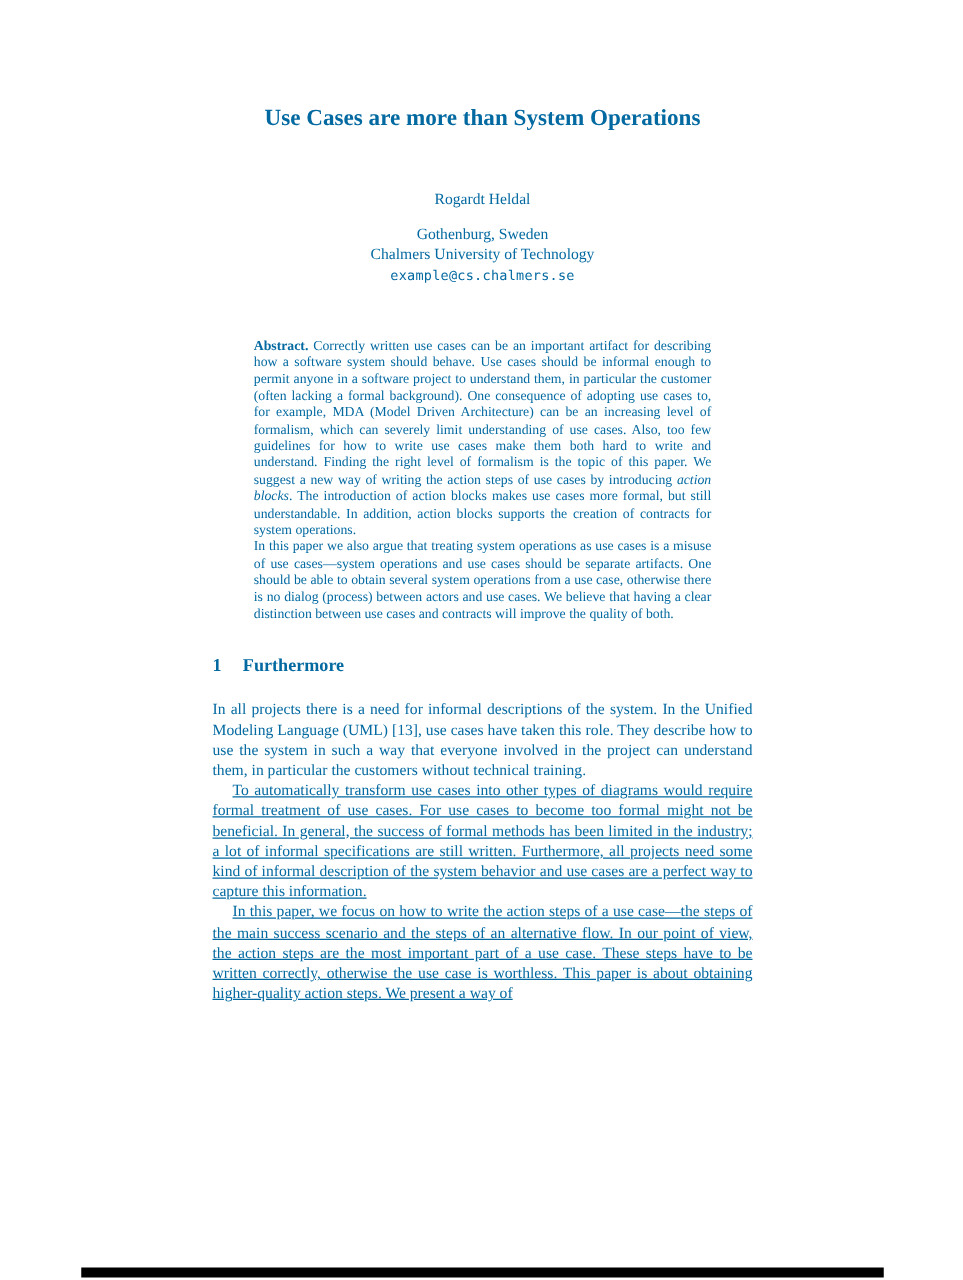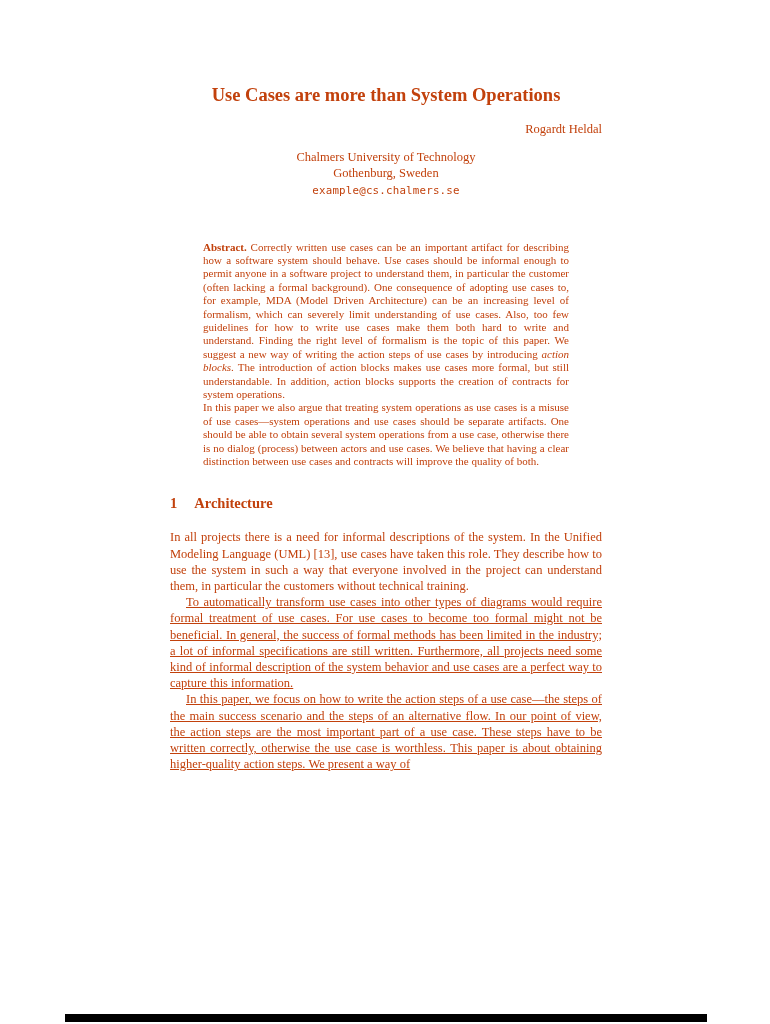--- a/index.html
+++ b/index.html
@@ -7,38 +7,38 @@
     padding: 0;
     background: #ffffff;
   }
   .page {
     position: relative;
     width: 770px;
     height: 1024px;
     background: #ffffff;
     overflow: hidden;
     font-family: "Liberation Serif", "DejaVu Serif", serif;
-    color: #c2410c;
+    color: #0369a1;
   }
   .content {
     position: absolute;
     left: 170px;
     top: 84px;
     width: 432px;
   }
   .title {
     margin: 0;
     font-size: 18.5px;
     line-height: 22px;
     font-weight: bold;
     text-align: center;
   }
   .author {
-    margin-top: 16px;
-    text-align: right;
+    margin-top: 46px;
+    text-align: center;
     font-size: 12.5px;
   }
   .affil {
     margin-top: 13px;
     text-align: center;
     font-size: 12.5px;
     line-height: 15.5px;
   }
   .email {
     font-family: "DejaVu Sans Mono", "Liberation Mono", monospace;
@@ -95,32 +95,32 @@
 <body>
 
 <div class="page">
   <div class="content">
 
     <h1 class="title">Use Cases are more than System Operations</h1>
 
     <div class="author">Rogardt Heldal</div>
 
     <div class="affil">
+      <div>Gothenburg, Sweden</div>
       <div>Chalmers University of Technology</div>
-      <div>Gothenburg, Sweden</div>
       <div class="email">example@cs.chalmers.se</div>
     </div>
 
     <div class="abstract">
       <div class="abs-para"><b>Abstract.</b><span> Correctly written use cases can be an important artifact for describing how a software system should behave. Use cases should be informal enough to permit anyone in a software project to understand them, in particular the customer (often lacking a formal background). One consequence of adopting use cases to, for example, MDA (Model Driven Architecture) can be an increasing level of formalism, which can severely limit understanding of use cases. Also, too few guidelines for how to write use cases make them both hard to write and understand. Finding the right level of formalism is the topic of this paper. We suggest a new way of writing the action steps of use cases by introducing </span><i>action blocks</i><span>. The introduction of action blocks makes use cases more formal, but still understandable. In addition, action blocks supports the creation of contracts for system operations.</span></div>
       <div class="abs-para">In this paper we also argue that treating system operations as use cases is a misuse of use cases—system operations and use cases should be separate artifacts. One should be able to obtain several system operations from a use case, otherwise there is no dialog (process) between actors and use cases. We believe that having a clear distinction between use cases and contracts will improve the quality of both.</div>
     </div>
 
     <div class="section-heading">
-      <span class="sec-num">1</span><span class="sec-title">Architecture</span>
+      <span class="sec-num">1</span><span class="sec-title">Furthermore</span>
     </div>
 
     <p class="body-para first">In all projects there is a need for informal descriptions of the system. In the Unified Modeling Language (UML) [13], use cases have taken this role. They describe how to use the system in such a way that everyone involved in the project can understand them, in particular the customers without technical training.</p>
 
     <p class="body-para indent">To automatically transform use cases into other types of diagrams would require formal treatment of use cases. For use cases to become too formal might not be beneficial. In general, the success of formal methods has been limited in the industry; a lot of informal specifications are still written. Furthermore, all projects need some kind of informal description of the system behavior and use cases are a perfect way to capture this information.</p>
 
     <p class="body-para indent">In this paper, we focus on how to write the action steps of a use case—the steps of the main success scenario and the steps of an alternative flow. In our point of view, the action steps are the most important part of a use case. These steps have to be written correctly, otherwise the use case is worthless. This paper is about obtaining higher-quality action steps. We present a way of</p>
 
   </div>
 

